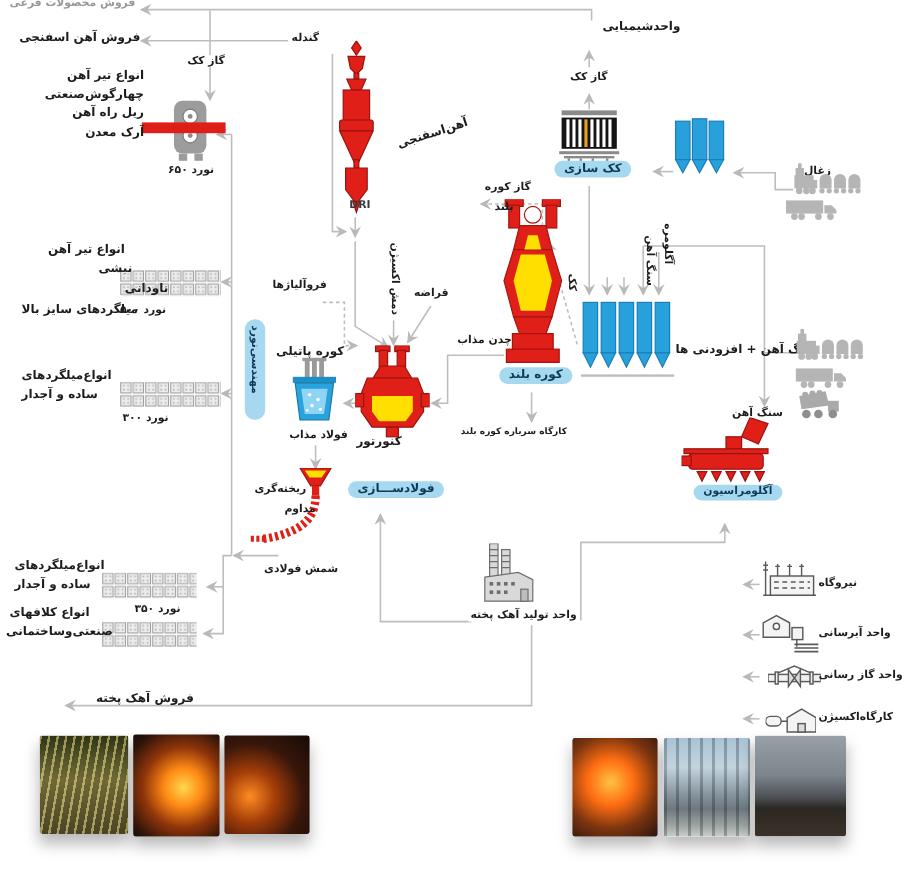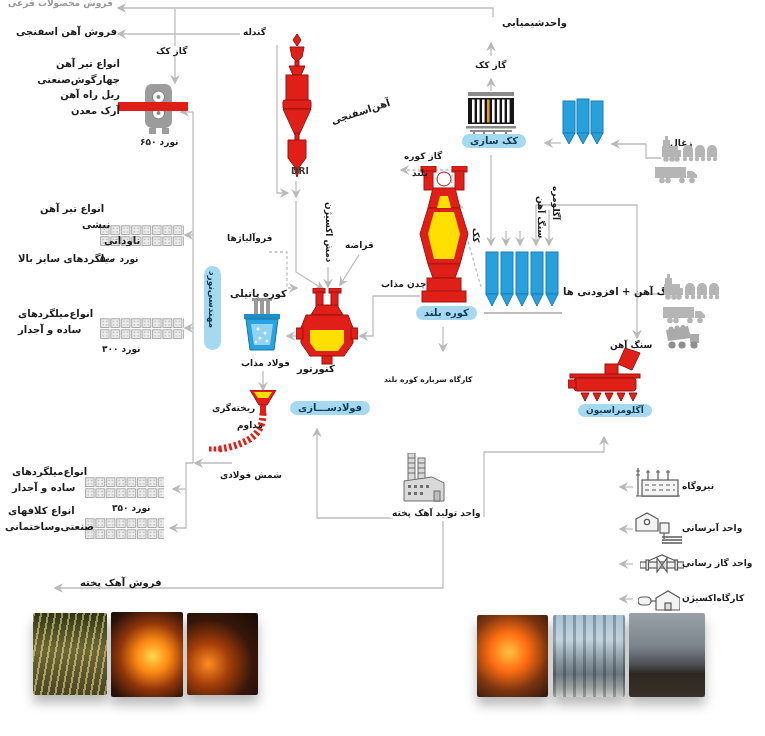--- a/index.html
+++ b/index.html
@@ -1,21 +1,21 @@
 <!DOCTYPE html>
 <html><head>
 <meta charset="utf-8">
 <style>
   html,body{margin:0;padding:0;background:#fff;}
   #stage{position:relative;width:765px;height:736px;background:#fff;overflow:hidden;
          font-family:"DejaVu Sans","Liberation Sans",sans-serif;}
   .lbl{position:absolute;font-weight:bold;font-size:10px;color:#1c1c1c;direction:rtl;
        white-space:nowrap;line-height:1.15;}
   .sm{font-size:9px;}
-  .xs{font-size:7.5px;margin-top:20px;}
+  .xs{font-size:7.5px;}
   .gray{color:#979797;}
   .wbg{background:#fff;padding:0 2px;}
   .badge{position:absolute;background:#a6d9ef;color:#0e3a57;border-radius:9px;
          font-weight:bold;font-size:10px;padding:1px 8px 2px;direction:rtl;white-space:nowrap;}
   .vcap{position:absolute;background:#a6d9ef;border-radius:9px;width:17px;height:84px;}
   .vtxt{position:absolute;font-weight:bold;font-size:9px;color:#1c1c1c;direction:rtl;
         white-space:nowrap;transform:rotate(90deg);transform-origin:left top;}
   .vtxt2{color:#0e3a57;}
   .ic{position:absolute;}
   .plist div{margin-bottom:4px;}

